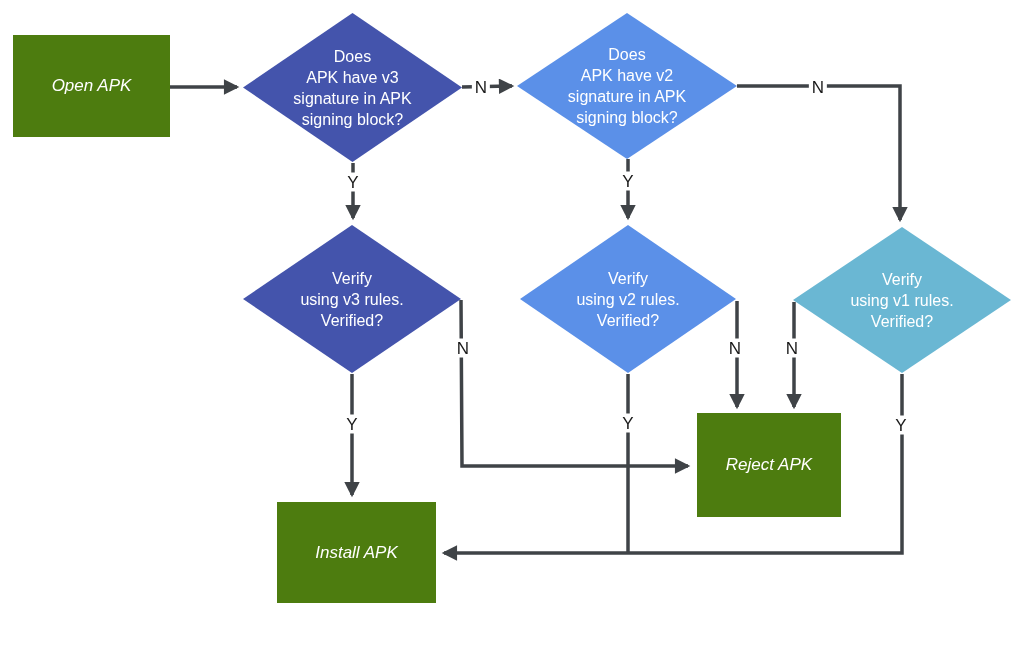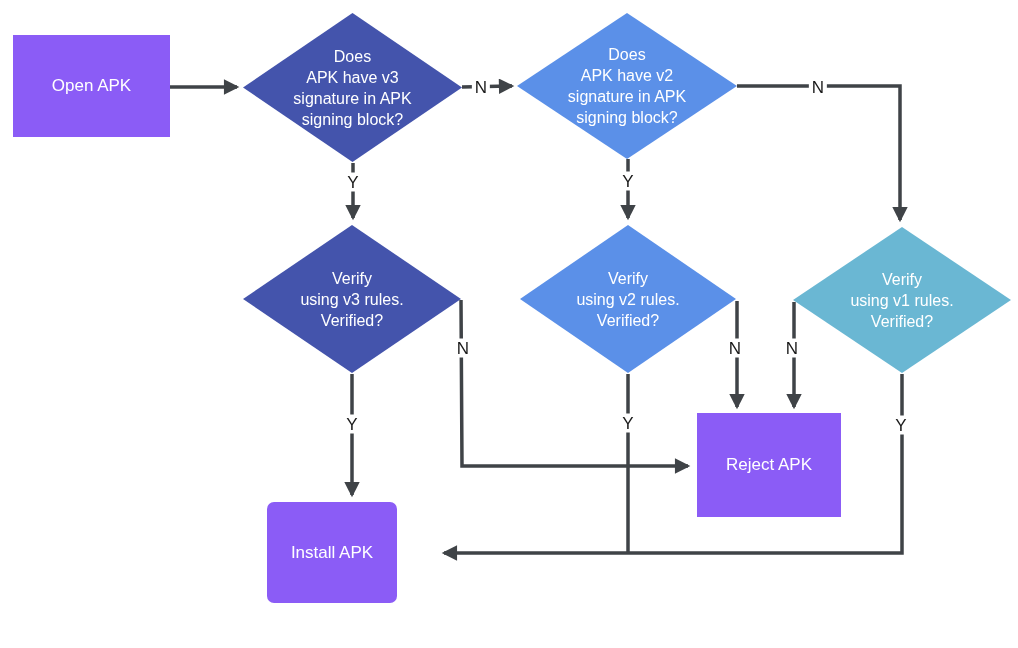--- a/index.html
+++ b/index.html
@@ -10,21 +10,21 @@
   svg.edges { position:absolute; left:0; top:0; width:1018px; height:648px; }
   .node {
     position:absolute; display:flex; align-items:center; justify-content:center;
     color:#ffffff; text-align:center;
   }
   .rect-node { font-size:17px; }
   .diamond {
     clip-path: polygon(50% 0, 100% 50%, 50% 100%, 0 50%);
     font-size:16px; line-height:21px; white-space:pre-line;
   }
-  .c-purple { background:#8b5cf6; }
+  .c-purple { background:#4d7c0f;font-style:italic; }
   .c-indigo { background:#4454AC; }
   .c-blue   { background:#5B90E8; }
   .c-teal   { background:#6AB7D3; }
   .elabel {
     position:absolute; transform:translate(-50%,-50%);
     background:#ffffff; color:#1a1a1a; font-size:17px; line-height:19px;
     padding:0 3px; text-align:center;
   }
 </style>
 </head>
@@ -72,21 +72,21 @@
   <div class="node diamond c-blue" style="left:520px; top:225px; width:216px; height:148px;">Verify
 using v2 rules.
 Verified?</div>
 
   <div class="node diamond c-teal" style="left:793px; top:227px; width:218px; height:146px;">Verify
 using v1 rules.
 Verified?</div>
 
   <div class="node rect-node c-purple" style="left:697px; top:413px; width:144px; height:104px;">Reject APK</div>
 
-  <div class="node rect-node c-purple" style="left:267px; top:502px; width:130px; height:101px;border-radius:7px;">Install APK</div>
+  <div class="node rect-node c-purple" style="left:277px; top:502px; width:159px; height:101px;">Install APK</div>
 
   <span class="elabel" style="left:481px; top:87px;">N</span>
   <span class="elabel" style="left:353px; top:182px;">Y</span>
   <span class="elabel" style="left:628px; top:181px;">Y</span>
   <span class="elabel" style="left:818px; top:87px;">N</span>
   <span class="elabel" style="left:463px; top:348px;">N</span>
   <span class="elabel" style="left:352px; top:424px;">Y</span>
   <span class="elabel" style="left:735px; top:348px;">N</span>
   <span class="elabel" style="left:792px; top:348px;">N</span>
   <span class="elabel" style="left:628px; top:423px;">Y</span>

